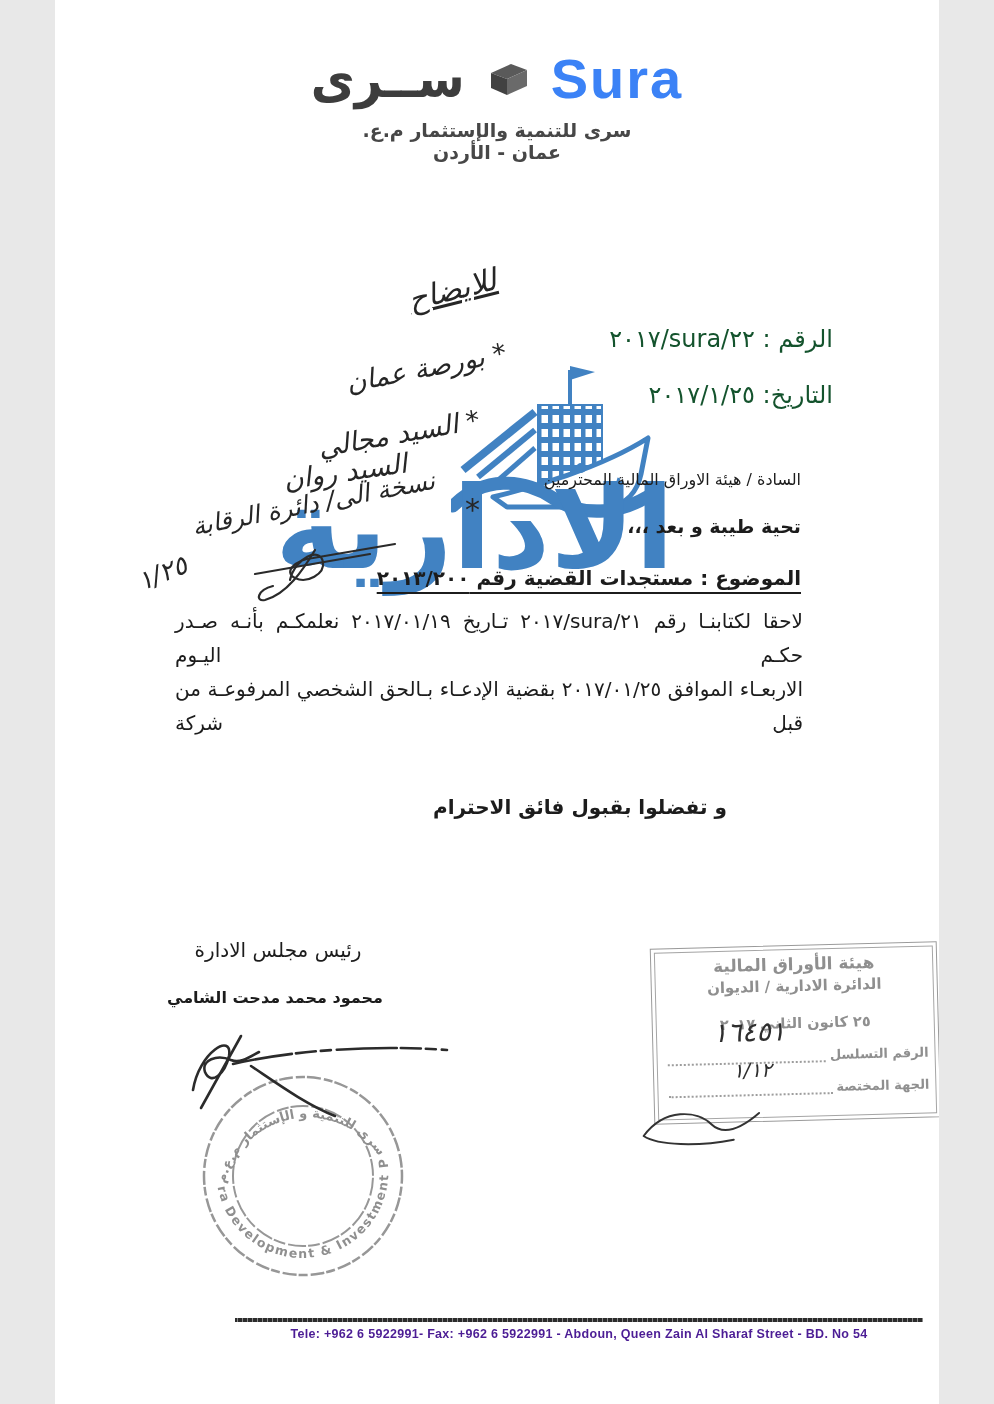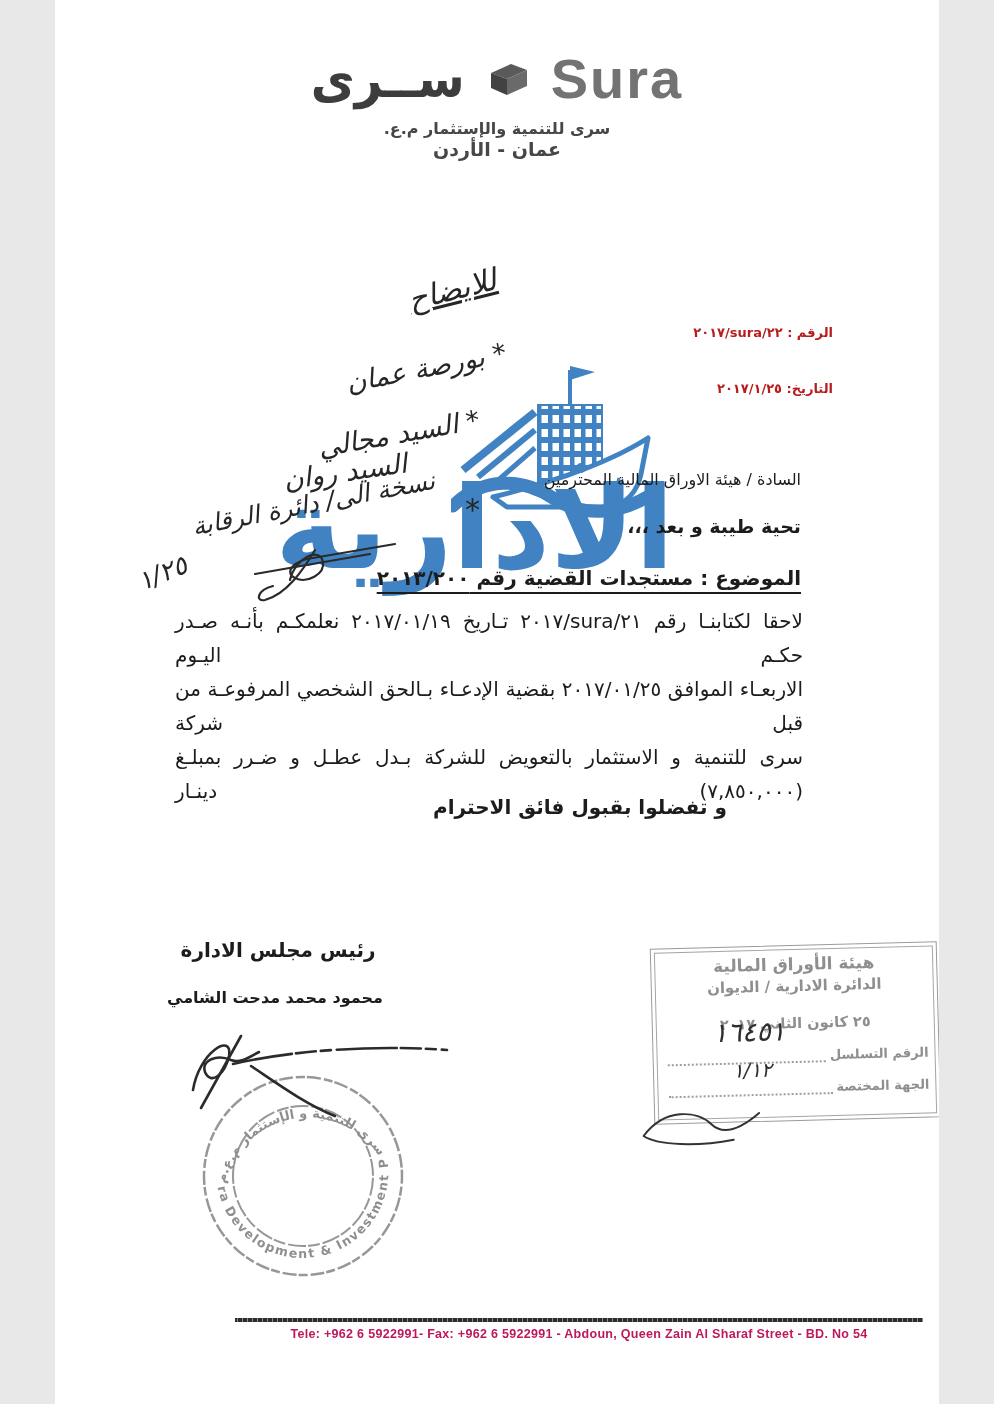--- a/index.html
+++ b/index.html
@@ -4,67 +4,67 @@
 <style>
   html,body{margin:0;padding:0;background:#e8e8e8;}
   .page{position:relative;width:884px;height:1404px;background:#ffffff;margin:0 auto;
         font-family:"DejaVu Sans",sans-serif;color:#1c1c1c;overflow:hidden;}
   .abs{position:absolute;}
 
   
   .header{top:46px;left:0;width:100%;text-align:center;}
   .logo-row{display:flex;justify-content:center;align-items:center;gap:20px;direction:ltr;}
   .logo-ar{font-size:48px;font-weight:bold;color:#3d3d3d;transform:scaleY(1.08);letter-spacing:1px;}
-  .logo-latin{font-size:56px;font-weight:bold;color:#737373;font-family:"Liberation Sans",sans-serif;letter-spacing:2px;}
-  .subtitle1{font-size:16px;font-weight:bold;color:#474747;letter-spacing:1px;margin-top:8px;}
+  .logo-latin{font-size:56px;font-weight:bold;color:#3b82f6;font-family:"Liberation Sans",sans-serif;letter-spacing:2px;}
+  .subtitle1{font-size:19px;font-weight:bold;color:#474747;letter-spacing:1px;margin-top:8px;}
   .subtitle2{font-size:19px;font-weight:bold;color:#474747;letter-spacing:2px;}
 
   
-  .ref{right:106px;font-size:13px;direction:rtl;color:#b91c1c;font-weight:bold;}
+  .ref{right:106px;font-size:24px;direction:rtl;color:#14532d;}
 
   
   .wm-text{left:220px;top:458px;font-size:114px;font-weight:bold;color:#4182c2;direction:rtl;
            line-height:1.25;letter-spacing:0px;z-index:1;}
   .wm-ship{left:396px;top:356px;z-index:1;}
 
   
   .hw{font-style:italic;color:#262626;direction:rtl;z-index:2;white-space:nowrap;}
 
   
   .txt{direction:rtl;z-index:3;}
   .salutation{top:470px;right:138px;font-size:16px;font-weight:normal;}
   .greeting{top:515px;right:138px;font-size:19px;font-weight:bold;}
   .subject{top:566px;right:138px;font-size:20px;font-weight:bold;text-decoration:underline;
            text-decoration-thickness:2px;text-underline-offset:7px;margin-left:32px;}
   .body-block{top:604px;right:136px;left:120px;font-size:20px;line-height:34px;}
   .body-line{direction:rtl;text-align:justify;text-align-last:justify;}
   .body-line.short{text-align-last:right;}
   .closing{top:795px;left:335px;width:380px;text-align:center;font-size:20px;font-weight:bold;}
 
-  .sig-title{top:938px;left:118px;width:210px;text-align:center;font-size:20px;font-weight:bold;}
+  .sig-title{top:938px;left:118px;width:210px;text-align:center;font-size:20px;font-weight:normal;}
   .sig-name{top:988px;left:90px;width:260px;text-align:center;font-size:16px;font-weight:bold;}
 
   
   .box-stamp{left:597px;top:945px;width:287px;height:176px;border:1px solid #9a9a9a;
              transform:rotate(-1.5deg);z-index:2;padding:8px 10px;box-sizing:border-box;color:#8f8f8f;}
   .box-stamp::before{content:"";position:absolute;inset:3px;border:1px solid #a5a5a5;pointer-events:none;}
   .bs-l1{font-size:17px;font-weight:bold;text-align:center;letter-spacing:1px;direction:rtl;}
   .bs-l2{font-size:15px;font-weight:bold;text-align:center;letter-spacing:1px;direction:rtl;margin-top:3px;}
   .bs-date{font-size:14.5px;font-weight:bold;text-align:center;letter-spacing:2px;direction:rtl;margin-top:20px;}
   .bs-row{display:flex;direction:rtl;align-items:flex-end;font-size:13px;font-weight:bold;margin-top:16px;}
   .bs-row .dots{flex:1;border-bottom:2px dotted #9d9d9d;height:14px;position:relative;margin:0 4px;}
   .bs-val{position:absolute;top:-32px;right:40px;font-size:27px;color:#2e2e2e;letter-spacing:7px;
           font-weight:normal;font-style:italic;direction:rtl;}
   .bs-val2{position:absolute;top:-22px;right:60px;font-size:20px;color:#2e2e2e;letter-spacing:3px;
           font-weight:normal;font-style:italic;direction:rtl;}
 
   
   .footer{left:180px;top:1318px;width:688px;z-index:3;}
   .footer-bar{height:4px;background:repeating-linear-gradient(90deg,#2c2c2c 0 2px,#8a8a8a 2px 3px,#2c2c2c 3px 5px);}
-  .footer-text{font-size:12.5px;font-weight:bold;color:#be185d;text-align:center;margin-top:5px;
+  .footer-text{font-size:12.5px;font-weight:bold;color:#4c1d95;text-align:center;margin-top:5px;
                font-family:"Liberation Sans",sans-serif;letter-spacing:0.3px;}
 </style>
 </head>
 <body>
 
 <div class="page">
 
   <div class="abs header">
     <div class="logo-row">
       <span class="logo-ar">ســرى</span>
@@ -119,21 +119,20 @@
       <path d="M120,22 C108,42 92,66 70,72 C60,74 62,62 78,58"></path>
     </g>
   </svg>
 
   <div class="abs txt salutation">السادة / هيئة الاوراق المالية  المحترمين</div>
   <div class="abs txt greeting">تحية طيبة و بعد ،،،</div>
   <div class="abs txt subject">الموضوع : مستجدات القضية رقم ٢٠١٣/٢٠٠</div>
   <div class="abs txt body-block">
     <div class="body-line">لاحقا لكتابنـا رقم ‪٢٠١٧/sura/٢١‬ تـاريخ ٢٠١٧/٠١/١٩  نعلمكـم بأنـه صـدر حكـم اليـوم</div>
     <div class="body-line">الاربعـاء الموافق ٢٠١٧/٠١/٢٥ بقضية الإدعـاء بـالحق الشخصي المرفوعـة من قبل شركة</div>
-    <div class="body-line">سرى للتنمية و الاستثمار بالتعويض  للشركة بـدل عطـل و ضـرر بمبلـغ (٧,٨٥٠,٠٠٠) دينـار</div>
   </div>
   <div class="abs txt closing">و تفضلوا بقبول فائق  الاحترام</div>
 
   <div class="abs txt sig-title">رئيس مجلس الادارة</div>
   <div class="abs txt sig-name">محمود محمد مدحت الشامي</div>
   <svg class="abs" style="left:100px;top:1012px;z-index:3;" width="310" height="120" viewBox="0 0 310 120">
     <g stroke="#2b2b2b" stroke-width="2.6" fill="none" stroke-linecap="round">
       <path d="M38,78 C44,40 78,20 74,44 C70,62 56,74 50,60 C46,48 62,42 76,48 C86,52 96,44 104,40"></path>
       <path d="M86,24 L46,96"></path>
       <path d="M78,52 C130,40 210,32 292,38" stroke-dasharray="60 4 20 5 10 6"></path>

